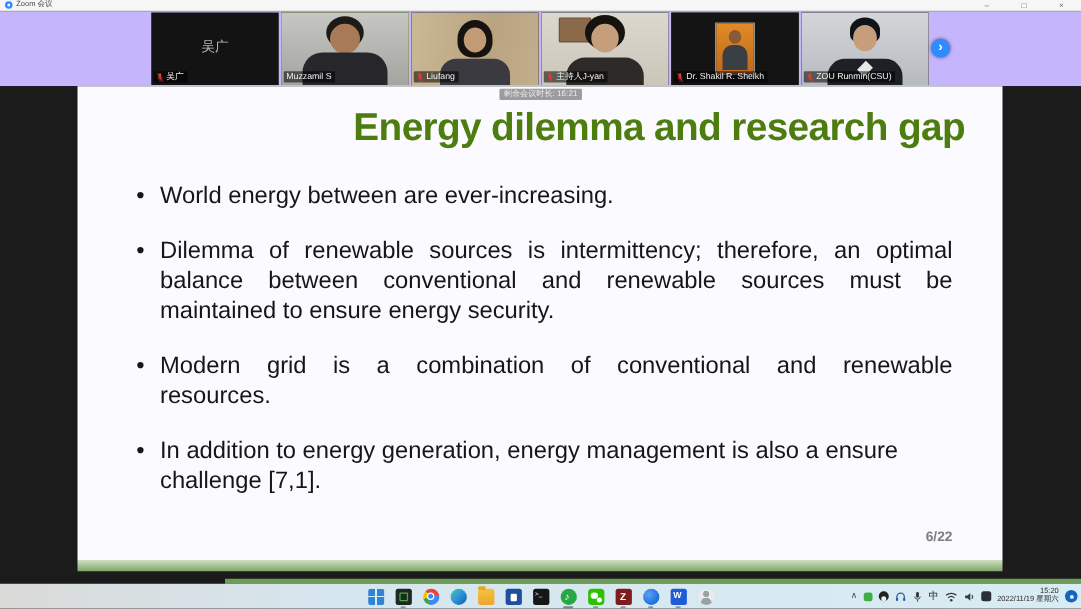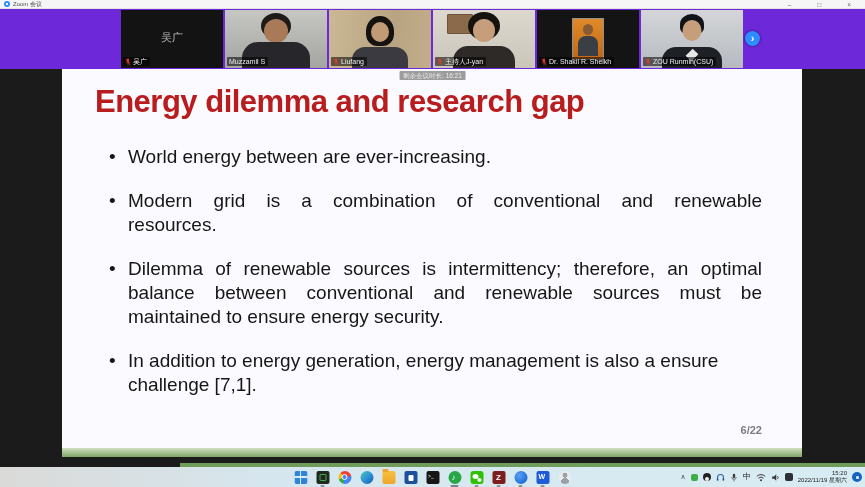--- a/index.html
+++ b/index.html
@@ -13,40 +13,40 @@
     position:absolute;top:0;left:0;right:0;height:9px;background:#f6f6f6;
     border-bottom:1px solid #e3e3e3;display:flex;align-items:center;
     padding:0 4px;gap:3px;box-sizing:border-box;
   }
   .zoom-app-icon{width:6px;height:6px;border-radius:50%;background:#2d8cff;position:relative;flex:0 0 auto;}
   .zoom-app-icon::before{content:"";position:absolute;left:1.5px;top:2px;width:2px;height:2px;background:#fff;border-radius:0.5px;}
   .tb-title{font-size:6px;color:#4a4a4a;line-height:9px;}
   .tb-controls{margin-left:auto;display:flex;gap:26px;padding-right:10px;}
   .tb-btn{font-size:6.5px;color:#6a6a6a;line-height:9px;}
   
-  .strip{position:absolute;top:9px;left:0;right:0;height:60px;background:#6d28d9;}
+  .strip{position:absolute;top:9px;left:0;right:0;height:60px;background:#c4b5fd;}
   .tiles{position:absolute;left:121px;top:1px;height:58px;display:flex;gap:2px;}
   .tile{width:102px;height:58px;position:relative;background:#131313;overflow:hidden;flex:0 0 auto;}
   .tile.active{outline:2px solid #7fa43c;outline-offset:-2px;}
   .center-name{position:absolute;left:0;right:0;top:50%;transform:translateY(-60%);text-align:center;
     color:#b9b9b9;font-size:11px;}
   .vlabel{position:absolute;left:2px;bottom:2px;background:rgba(0,0,0,.55);color:#f0f0f0;
     font-size:7px;line-height:9px;padding:0 3px 0 2px;display:flex;align-items:center;gap:2px;
     max-width:94px;white-space:nowrap;overflow:hidden;border-radius:1px;}
   .micoff{flex:0 0 auto;}
   .shape{position:absolute;}
   .next-btn{position:absolute;left:745px;top:22px;width:15px;height:15px;border-radius:50%;
     background:#2d8cff;color:#fff;font-size:11px;font-weight:bold;line-height:14px;text-align:center;
     box-shadow:0 0 3px rgba(0,0,0,.6);}
   
   .main{position:absolute;top:69px;left:0;right:0;height:398px;background:#1b1b1b;}
   .timer-badge{position:absolute;top:2px;left:50%;transform:translateX(-50%);
     background:#9c9c9c;color:#ececec;font-size:6.5px;line-height:9px;padding:0 4px;border-radius:1px;z-index:5;}
   .slide{position:absolute;left:62px;top:0;width:740px;height:379px;background:#fafaff;box-sizing:border-box;}
-  .slide-title{margin:15px 30px 0 33px;font-size:31px;font-weight:bold;color:#b91c1c;letter-spacing:-0.5px;}
+  .slide-title{margin:15px 30px 0 33px;font-size:31px;font-weight:bold;color:#4d7c0f;letter-spacing:-0.5px;text-align:right;}
   .bullets{margin:25px 40px 0 44px;}
   .bullet{position:relative;padding-left:22px;margin-bottom:20px;color:#161616;}
   .bullet::before{content:"\2022";position:absolute;left:3px;top:0;font-size:19px;line-height:24px;color:#161616;}
   .bline{font-size:19px;line-height:24px;text-align:left;}
   .bline.just{text-align:justify;text-align-last:justify;}
   .page-num{position:absolute;right:40px;bottom:12px;font-size:11px;color:#7e7e7e;font-weight:bold;}
   .green-band{position:absolute;left:62px;top:379px;width:740px;height:9px;
     background:linear-gradient(#cfe0c0,#7fa468);}
   .bottom-green{position:absolute;left:180px;right:0;bottom:0;height:4px;background:#6f9c58;}
   
@@ -208,27 +208,27 @@
 <div class="main">
   <div class="timer-badge">剩余会议时长: 16:21</div>
 
   <div class="slide">
     <div class="slide-title">Energy dilemma and research gap</div>
     <div class="bullets">
       <div class="bullet">
         <div class="bline">World energy between are ever-increasing.</div>
       </div>
       <div class="bullet">
-        <div class="bline just">Modern grid is a combination of conventional and renewable</div>
-        <div class="bline">resources.</div>
-      </div>
-      <div class="bullet">
         <div class="bline just">Dilemma of renewable sources is intermittency; therefore, an optimal</div>
         <div class="bline just">balance between conventional and renewable sources must be</div>
         <div class="bline">maintained to ensure energy security.</div>
+      </div>
+      <div class="bullet">
+        <div class="bline just">Modern grid is a combination of conventional and renewable</div>
+        <div class="bline">resources.</div>
       </div>
       <div class="bullet">
         <div class="bline">In addition to energy generation, energy management is also a ensure</div>
         <div class="bline">challenge [7,1].</div>
       </div>
     </div>
     <div class="page-num">6/22</div>
   </div>
   <div class="green-band"></div>
   <div class="bottom-green"></div>

